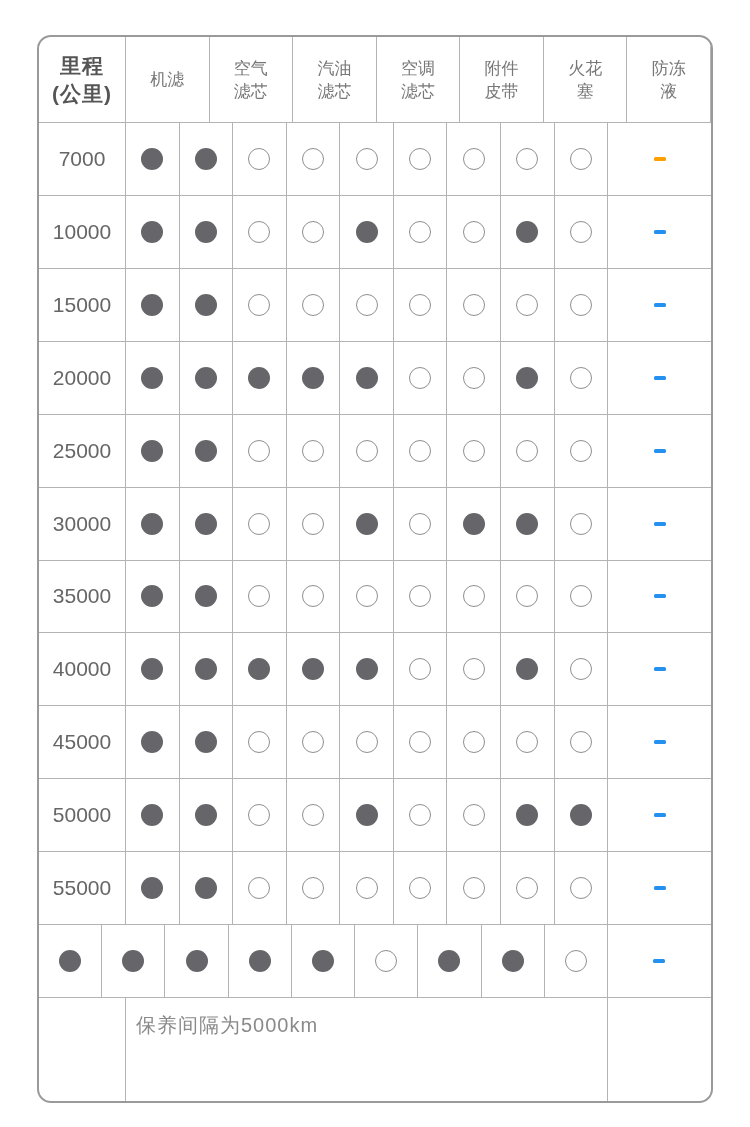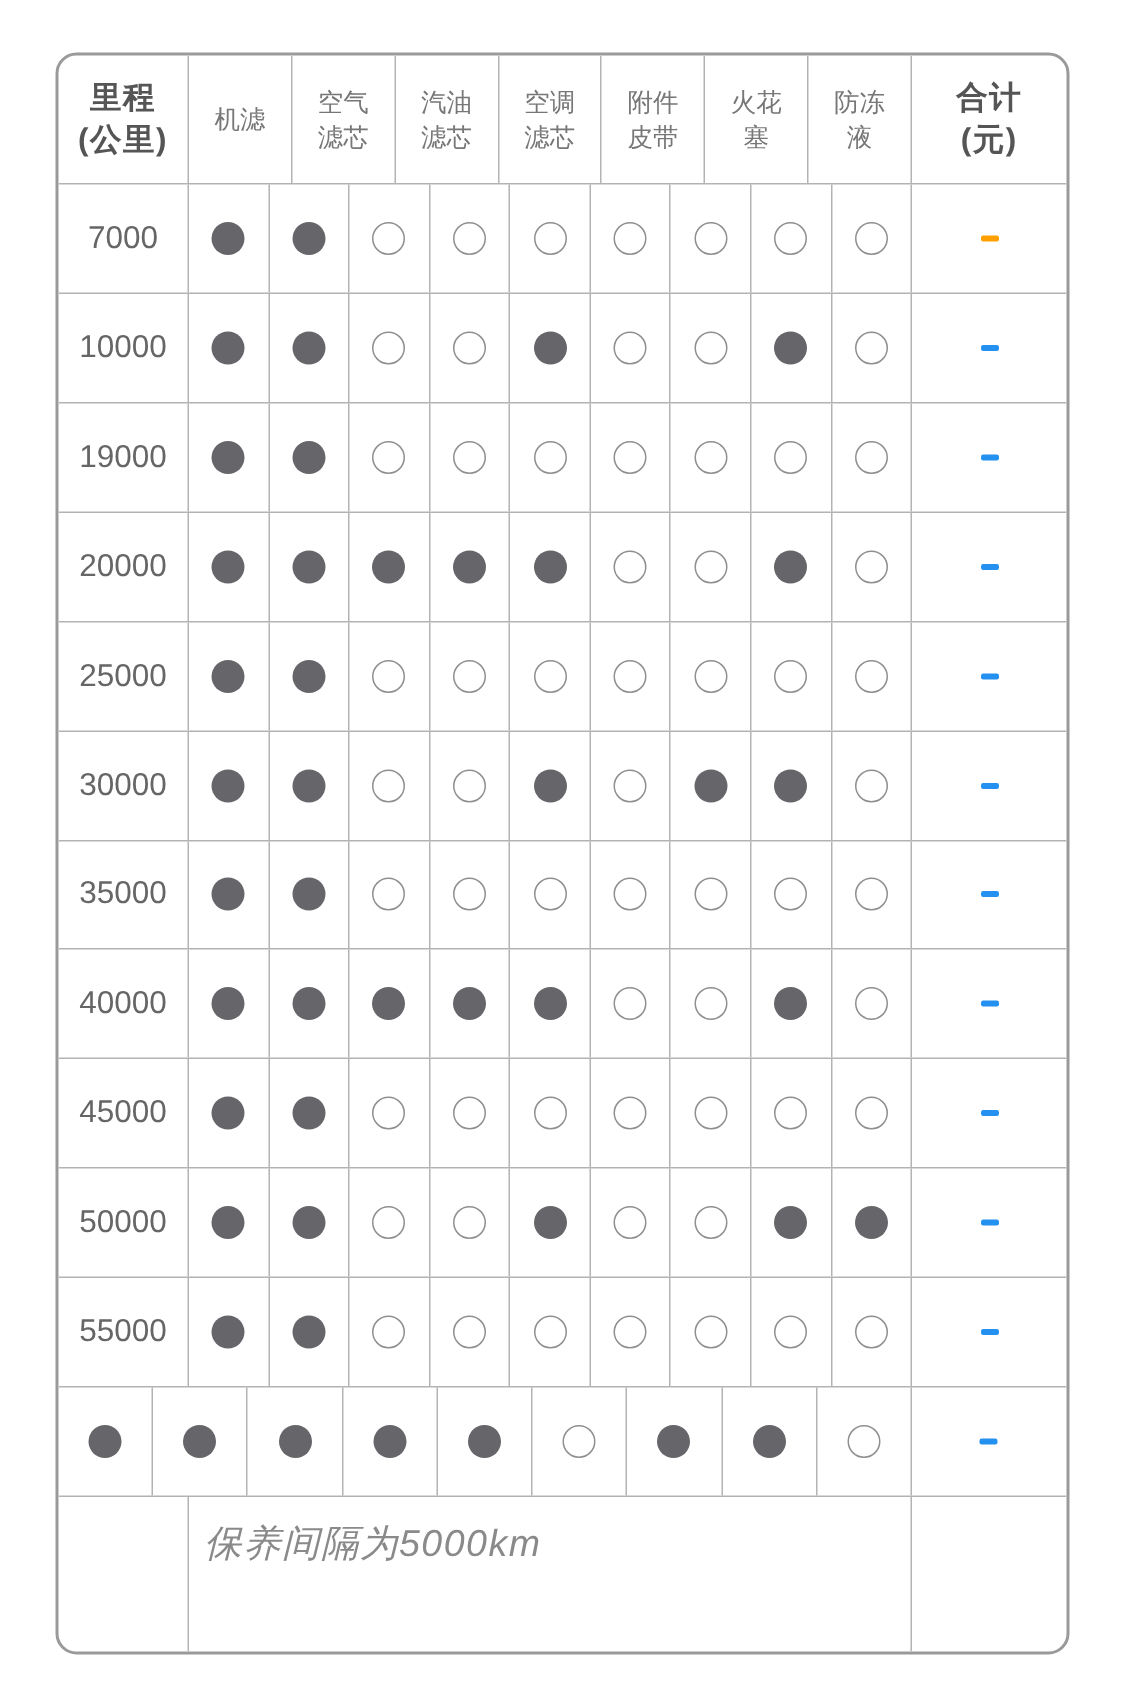--- a/index.html
+++ b/index.html
@@ -39,21 +39,21 @@
   .dot-empty{background:#ffffff;border:1.5px solid #8f8f8f;}
   .dash{
     display:inline-block;width:12px;height:4px;border-radius:1.5px;
     background:currentColor;font-size:0;overflow:hidden;text-align:center;
   }
   .note-cell{
     flex:1;border-right:1px solid var(--grid);
     align-items:flex-start;justify-content:flex-start;
     padding:14px 0 0 10px;
   }
-  .note-text{font-size:25px;font-style:italic;color:#8a8a8a;letter-spacing:1px;}
+  .note-text{font-size:20px;color:#8a8a8a;letter-spacing:1px;}
   .footer-row .c-mile{border-right:1px solid var(--grid);}
 </style>
 </head>
 <body>
 
 <div class="canvas">
   <div class="schedule-table">
 
     <div class="trow header-row">
       <div class="cell c-mile">
@@ -81,24 +81,20 @@
         <span class="hitem hline">皮带</span>
       </div>
       <div class="cell c-item">
         <span class="hitem hline">火花</span>
         <span class="hitem hline">塞</span>
       </div>
       <div class="cell c-item">
         <span class="hitem hline">防冻</span>
         <span class="hitem hline">液</span>
       </div>
-      <div class="cell c-total">
-        <span class="hmain hline">合计</span>
-        <span class="hmain hline">(元)</span>
-      </div>
     </div>
 
     <div class="rows-container" id="rows-container">
         <div class="trow">
           <div class="cell c-mile">
             <span class="mileage">7000</span>
           </div>
           <div class="cell c-item">
             <span class="dot dot-filled"></span>
           </div>
@@ -160,21 +156,21 @@
           </div>
           <div class="cell c-item">
             <span class="dot dot-empty"></span>
           </div>
           <div class="cell c-total">
             <span class="dash" style="color: rgb(36, 144, 240);">-</span>
           </div>
         </div>
         <div class="trow">
           <div class="cell c-mile">
-            <span class="mileage">19000</span>
+            <span class="mileage">15000</span>
           </div>
           <div class="cell c-item">
             <span class="dot dot-filled"></span>
           </div>
           <div class="cell c-item">
             <span class="dot dot-filled"></span>
           </div>
           <div class="cell c-item">
             <span class="dot dot-empty"></span>
           </div>

